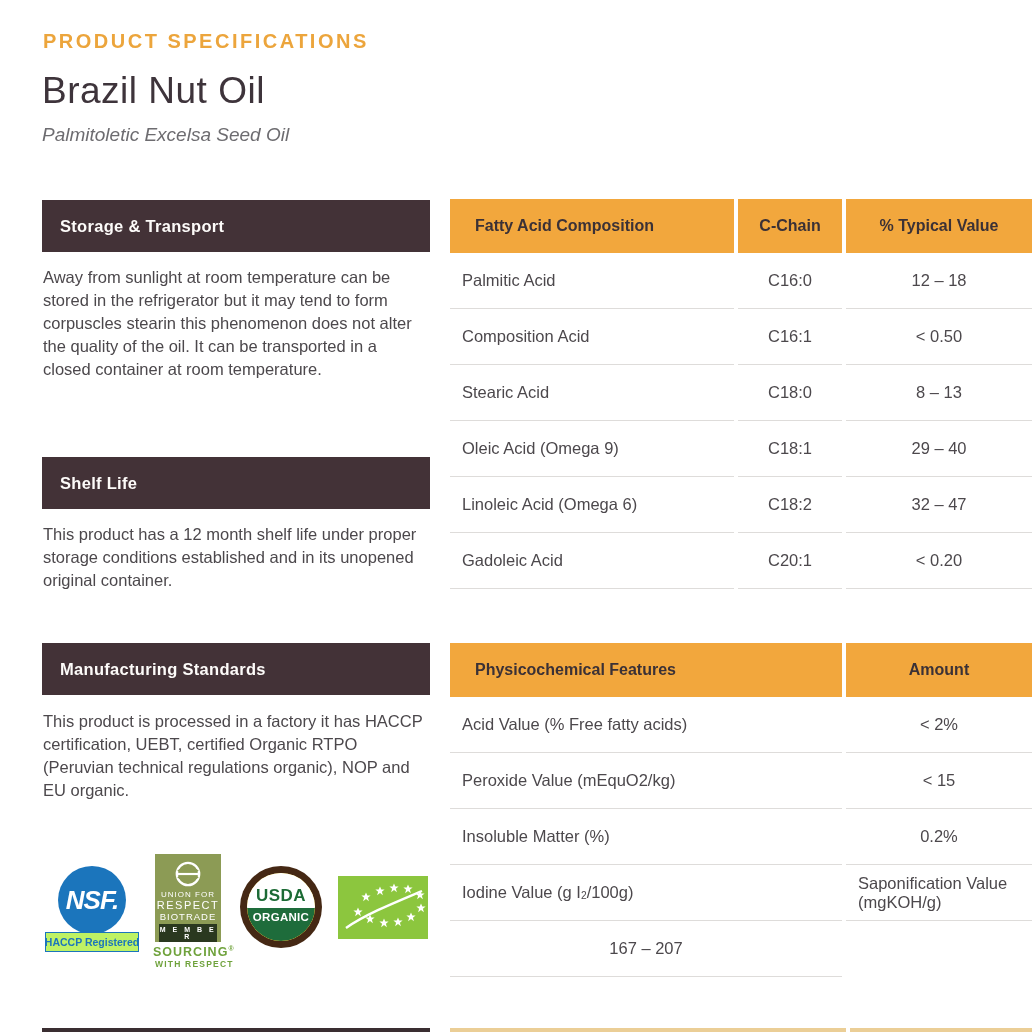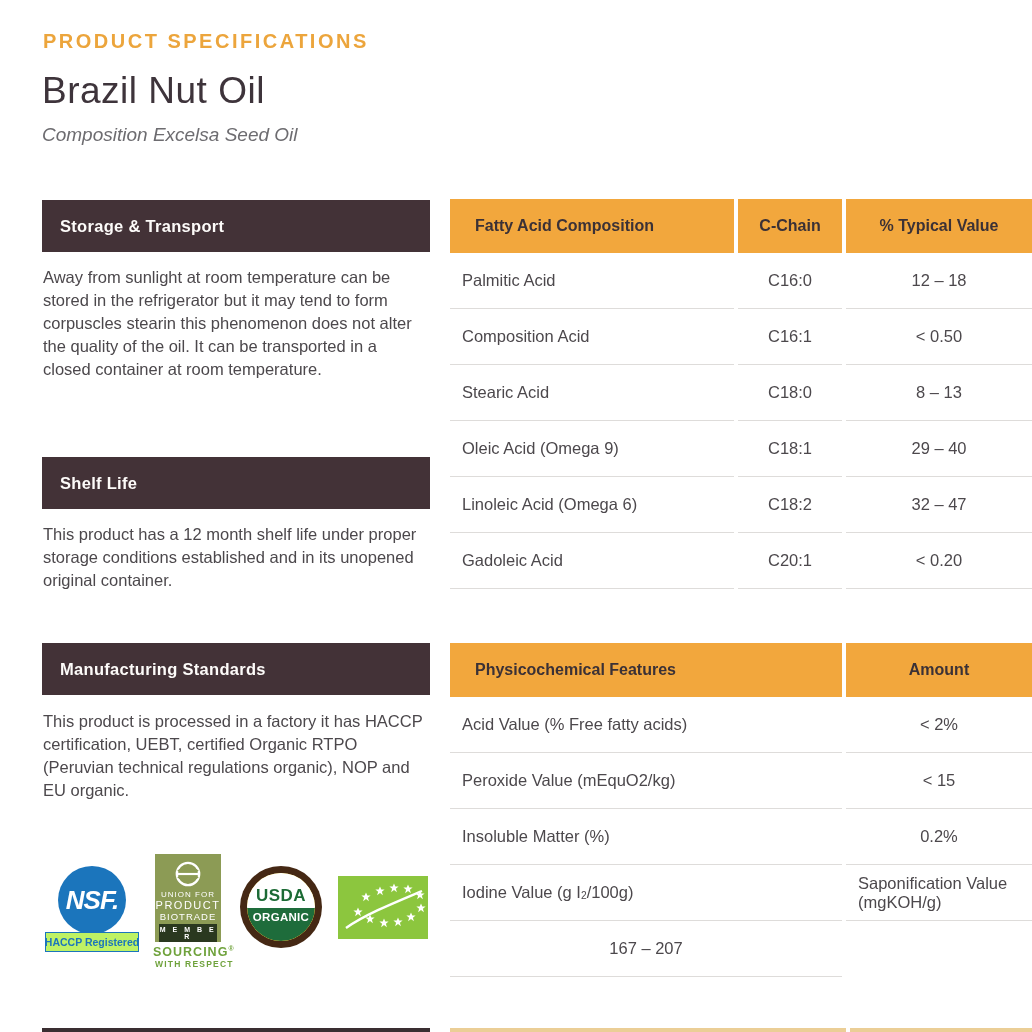--- a/index.html
+++ b/index.html
@@ -111,21 +111,21 @@
   .next-r1    { position:absolute; left:450px; top:1028px; width:396px; height:4px; background:#EBCE96; }
   .next-r2    { position:absolute; left:850px; top:1028px; width:182px; height:4px; background:#EBCE96; }
 </style>
 </head>
 <body>
 
 <div class="canvas">
 
   <div class="eyebrow">PRODUCT SPECIFICATIONS</div>
   <h1 class="title">Brazil Nut Oil</h1>
-  <div class="subtitle">Composition Excelsa Seed Oil</div>
+  <div class="subtitle">Palmitoletic Excelsa Seed Oil</div>
 
   <div class="sec-header" id="storage-header">Storage &amp; Transport</div>
   <p class="sec-body" id="storage-body">Away from sunlight at room temperature can be stored in the refrigerator but it may tend to form corpuscles stearin this phenomenon does not alter the quality of the oil. It can be transported in a closed container at room temperature.</p>
 
   <div class="sec-header" id="shelf-header">Shelf Life</div>
   <p class="sec-body" id="shelf-body">This product has a 12 month shelf life under proper storage conditions established and in its unopened original container.</p>
 
   <div class="sec-header" id="mfg-header">Manufacturing Standards</div>
   <p class="sec-body" id="mfg-body">This product is processed in a factory it has HACCP certification, UEBT, certified Organic RTPO (Peruvian technical regulations organic), NOP and EU organic.</p>
 
@@ -206,21 +206,21 @@
     <div class="nsf-caption">HACCP Registered</div>
 
     <div class="uebt-rect">
       <svg width="34" height="34" viewBox="0 0 36 36">
         <circle cx="18" cy="18" r="15.5" fill="none" stroke="#ffffff" stroke-width="3.2"></circle>
         <path d="M2.5 18 H33.5" stroke="#ffffff" stroke-width="3" fill="none"></path>
         <path d="M4 14 C12 8 24 8 32 14" stroke="#8C9B55" stroke-width="2.4" fill="none"></path>
         <path d="M4 22 C12 28 24 28 32 22" stroke="#8C9B55" stroke-width="2.4" fill="none"></path>
       </svg>
       <div class="uebt-l1">UNION FOR</div>
-      <div class="uebt-l2">PRODUCT</div>
+      <div class="uebt-l2">RESPECT</div>
       <div class="uebt-l3">BIOTRADE</div>
       <div class="uebt-member">M E M B E R</div>
     </div>
     <div class="uebt-sourcing"><span>SOURCING</span><sup>®</sup></div>
     <div class="uebt-respect">WITH RESPECT</div>
 
     <div class="usda-circle">
       <div class="usda-inner">
         <div class="usda-top">
             <span>USDA</span>

